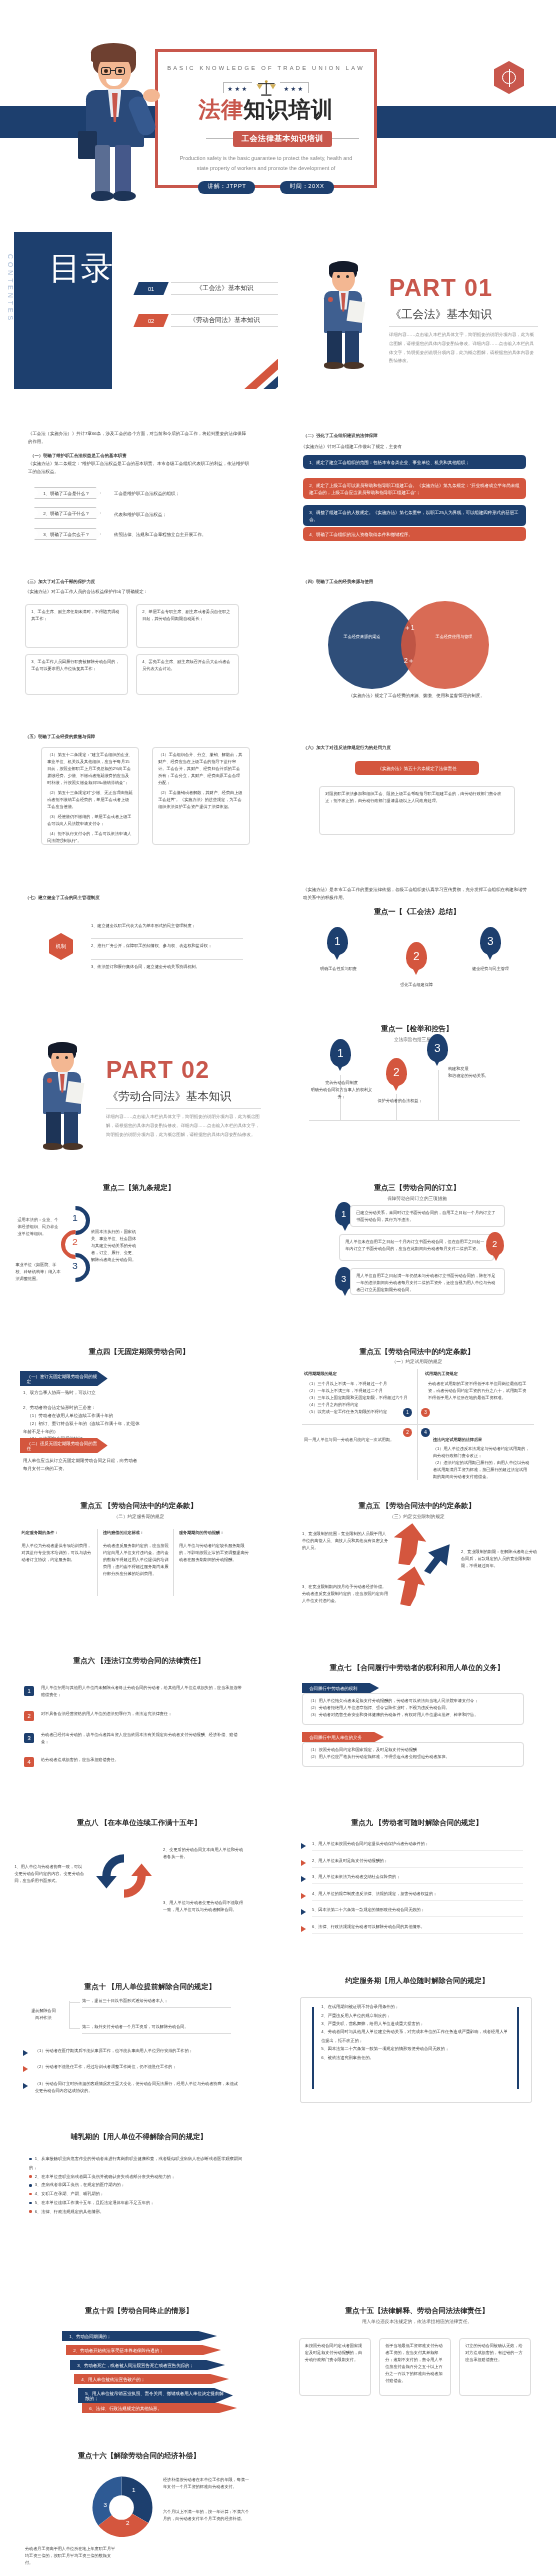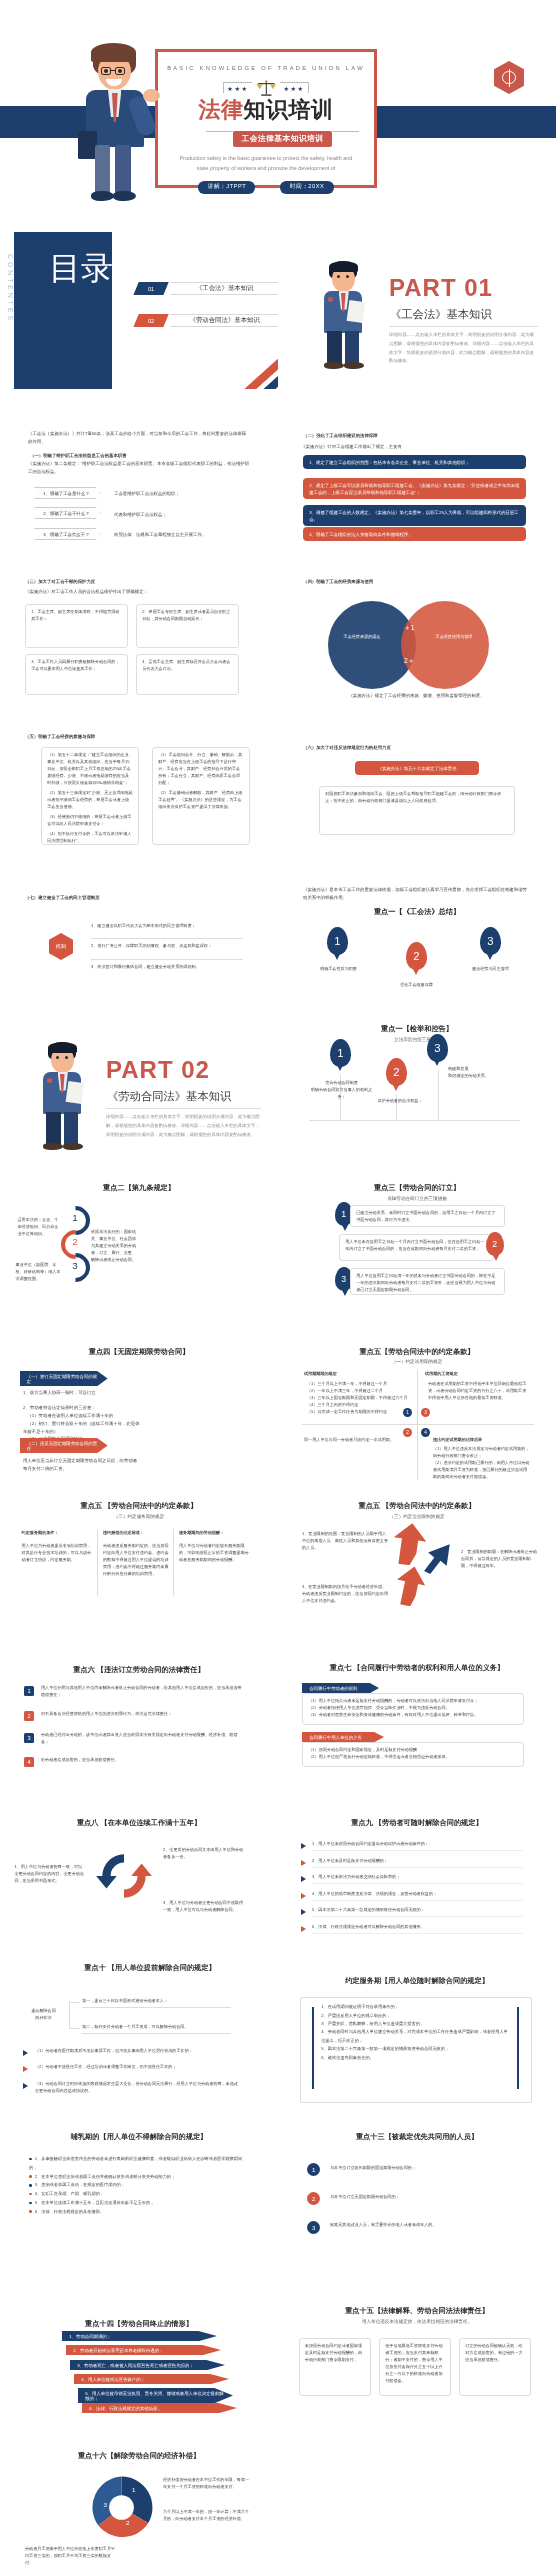--- a/index.html
+++ b/index.html
@@ -20,21 +20,21 @@
   .cover { width:556px; height:232px; position:relative; background:#fff; overflow:hidden; }
   .cover .navyband { position:absolute; left:0; top:106px; width:556px; height:32px; background:#1d3f6e; }
   .cover .cardwrap { position:absolute; left:155px; top:49px; width:222px; height:139px; border:3.6px solid #c8574c; background:#fff; z-index:4; }
   .cover .kicker { text-align:center; font-size:5.7px; letter-spacing:2.3px; color:#6f6f6f; margin-top:13.4px; }
   .cover .scale-row { display:flex; align-items:center; justify-content:center; margin-top:7.2px; gap:4.1px; }
   .cover .stars { font-size:6.2px; color:#22365e; letter-spacing:1.5px; border-top:0.5px solid #bbb; border-left:0.5px solid #bbb; padding:2.1px 3.1px 1px 3.1px; }
   .cover .stars.r { border-left:none; border-right:0.5px solid #bbb; }
   .cover .bigtitle { text-align:center; font-size:22px; font-weight:700; letter-spacing:0.5px; margin-top:2.1px; line-height:1.1; }
   .cover .bigtitle .red { color:#c8574c; }
   .cover .bigtitle .dark { color:#2b2b2b; }
-  .cover .ribbonwrap { display:flex; justify-content:center; margin-top:8.2px;padding-left:33px; }
+  .cover .ribbonwrap { display:flex; align-items:center; justify-content:center; margin-top:8.2px;padding-left:33px; }
   .cover .ribline { width:27px; height:0.5px; background:#bbb; }
   .cover .ribbon { background:#c8574c; color:#fff; font-size:7.7px; font-weight:700; padding:3.1px 8.2px; border-radius:2.1px; letter-spacing:0.5px; }
   .cover .engdesc { text-align:center; font-size:5.4px; color:#8a8a8a; line-height:1.9; margin-top:6.2px; padding:0 20.6px; }
   .cover .pills { display:flex; justify-content:center; gap:25px; margin-top:7.2px; }
   .cover .pill { background:#1d3f6e; color:#fff; font-size:5.7px; padding:2.6px 9.3px; border-radius:6.2px; letter-spacing:0.5px; }
   .cover .hexa { position:absolute; right:32px; top:61px; width:30px; height:33px; background:#c8574c;
                  clip-path: polygon(50% 0%, 100% 25%, 100% 75%, 50% 100%, 0% 75%, 0% 25%); display:flex;
                  align-items:center; justify-content:center; z-index:5;}
   .cover .hexa .ring { width:13.4px; height:13.4px; border:1px solid #fff; border-radius:50%; position:relative;}
   .cover .hexa .ring:after{content:"";position:absolute;left:5.7px;top:-2.6px;width:1px;height:17.5px;background:#fff;}
@@ -485,21 +485,21 @@
           </svg>
       </div>
       <div class="tinylabel" style="left:24px; top:43px; width:88px;">1、竞业限制的范围：竞业限制的人员限于用人单位的高管人员、高技人员和其他负有保密义务的人员。</div>
       <div class="tinylabel" style="left:183px; top:61px; width:77px;">2、竞业限制的期限：在解除或者终止劳动合同后，前款规定的人员的竞业限制期限，不得超过两年。</div>
       <div class="tinylabel" style="left:24px; top:96px; width:88px;">3、在竞业限制期内按月给予劳动者经济补偿。劳动者违反竞业限制约定的，应当按照约定向用人单位支付违约金。</div>
     </div>
   </div>
 
   <div class="row">
     <div class="slide">
-      <div class="s-title" style="top:20px;">重点六 【违法订立劳动合同的法律责任】</div>
+      <div class="s-title" style="top:11px;">重点六 【违法订立劳动合同的法律责任】</div>
       <div class="numsq" style="left:24px; top:41px;">
           <span>1</span>
         </div>
       <div class="tinylabel" style="left:41px; top:40px; width:201px;">用人单位招用与其他用人单位尚未解除或者终止劳动合同的劳动者，给其他用人单位造成损失的，应当承担连带赔偿责任；</div>
       <div class="numsq red" style="left:24px; top:66px;">
           <span>2</span>
         </div>
       <div class="tinylabel" style="left:41px; top:66px; width:201px;">对不具备合法经营资格的用人单位的违法犯罪行为，依法追究法律责任；</div>
       <div class="numsq" style="left:24px; top:88px;">
           <span>3</span>
@@ -551,21 +551,21 @@
         <div class="tri" style="left:23px; top:107px;"></div>
         <div class="tinylabel" style="left:34px; top:105px; width:211px; border-bottom:0.5px solid #eee; padding-bottom:2.1px;">5、因本法第二十六条第一款规定的情形致使劳动合同无效的；</div>
         <div class="tri red" style="left:23px; top:124px;"></div>
         <div class="tinylabel" style="left:34px; top:122px; width:211px; border-bottom:0.5px solid #eee; padding-bottom:2.1px;">6、法律、行政法规规定劳动者可以解除劳动合同的其他情形。</div>
       </div>
     </div>
   </div>
 
   <div class="row">
     <div class="slide">
-      <div class="s-title" style="top:4px;padding-left:22px;">重点十 【用人单位提前解除合同的规定】</div>
+      <div class="s-title" style="top:23px;padding-left:22px;">重点十 【用人单位提前解除合同的规定】</div>
       <div class="tinylabel" style="left:23px; top:49px; width:41px; white-space:pre-line; text-align:center;">提前解除合同
 两种作法</div>
       <div class="vline" style="left:69px; top:42px; height:28px;"></div>
       <div class="hline" style="left:69px; top:43px; width:11.3px;"></div>
       <div class="hline" style="left:69px; top:69px; width:11.3px;"></div>
       <div class="tinylabel" style="left:82px; top:39px; width:149px; border-bottom:0.5px solid #ddd; padding-bottom:2.1px;">第一，提前三十日以书面形式通知劳动者本人；</div>
       <div class="tinylabel" style="left:82px; top:65px; width:149px; border-bottom:0.5px solid #ddd; padding-bottom:2.1px;">第二，额外支付劳动者一个月工资后，可以解除劳动合同。</div>
       <div class="tri" style="left:23px; top:91px;"></div>
       <div class="tinylabel" style="left:35px; top:89px; width:206px;">（1）劳动者在医疗期满后不能从事原工作，也不能从事由用人单位另行安排的工作的；</div>
       <div class="tri red" style="left:23px; top:107px;"></div>
@@ -597,40 +597,25 @@
       <div class="ulist" style="left:29px; top:39px; width:216px;">
         <div><span class="dot"></span><span>1、从事接触职业病危害作业的劳动者未进行离岗前职业健康检查，或者疑似职业病病人在诊断或者医学观察期间的；</span></div>
         <div><span class="dot red"></span><span>2、在本单位患职业病或者因工负伤并被确认丧失或者部分丧失劳动能力的；</span></div>
         <div><span class="dot"></span><span>3、患病或者非因工负伤，在规定的医疗期内的；</span></div>
         <div><span class="dot red"></span><span>4、女职工在孕期、产期、哺乳期的；</span></div>
         <div><span class="dot"></span><span>5、在本单位连续工作满十五年，且距法定退休年龄不足五年的；</span></div>
         <div><span class="dot red"></span><span>6、法律、行政法规规定的其他情形。</span></div>
       </div>
     </div>
 
-    <div class="slide">
-      <div class="s-title" style="top:15.5px;">重点十三【被裁定优先共同用的人员】</div>
-      <div class="circlebadge" style="left:29px; top:47px; width:13.4px; height:13.4px; font-size:6.2px;">
-          <span>1</span>
-        </div>
-      <div class="tinylabel" style="left:52px; top:49px; width:191px;">与本单位订立较长期限的固定期限劳动合同的；</div>
-      <div class="circlebadge red" style="left:29px; top:76px; width:13.4px; height:13.4px; font-size:6.2px;">
-          <span>2</span>
-        </div>
-      <div class="tinylabel" style="left:52px; top:78px; width:191px;">与本单位订立无固定期限劳动合同的；</div>
-      <div class="circlebadge" style="left:29px; top:105px; width:13.4px; height:13.4px; font-size:6.2px;">
-          <span>3</span>
-        </div>
-      <div class="tinylabel" style="left:52px; top:106px; width:191px;">家庭无其他就业人员，有需要扶养的老人或者未成年人的。</div>
-    </div>
-  </div>
-
-  <div class="row">
-    <div class="slide">
-      <div class="s-title" style="top:46px;">重点十四【劳动合同终止的情形】</div>
+  </div>
+
+  <div class="row">
+    <div class="slide">
+      <div class="s-title" style="top:33px;">重点十四【劳动合同终止的情形】</div>
       <div>
         <div class="arrowtag navy" style="left:62px; top:58px; width:155px;">1、劳动合同期满的；</div>
         <div class="arrowtag red" style="left:66px; top:72px; width:155px;">2、劳动者开始依法享受基本养老保险待遇的；</div>
         <div class="arrowtag navy" style="left:70px; top:87px; width:155px;">3、劳动者死亡，或者被人民法院宣告死亡或者宣告失踪的；</div>
         <div class="arrowtag red" style="left:74px; top:101px; width:155px;">4、用人单位被依法宣告破产的；</div>
         <div class="arrowtag navy" style="left:78px; top:115px; width:155px;">5、用人单位被吊销营业执照、责令关闭、撤销或者用人单位决定提前解散的；</div>
         <div class="arrowtag red" style="left:82px; top:130px; width:155px;">6、法律、行政法规规定的其他情形。</div>
       </div>
     </div>
 

